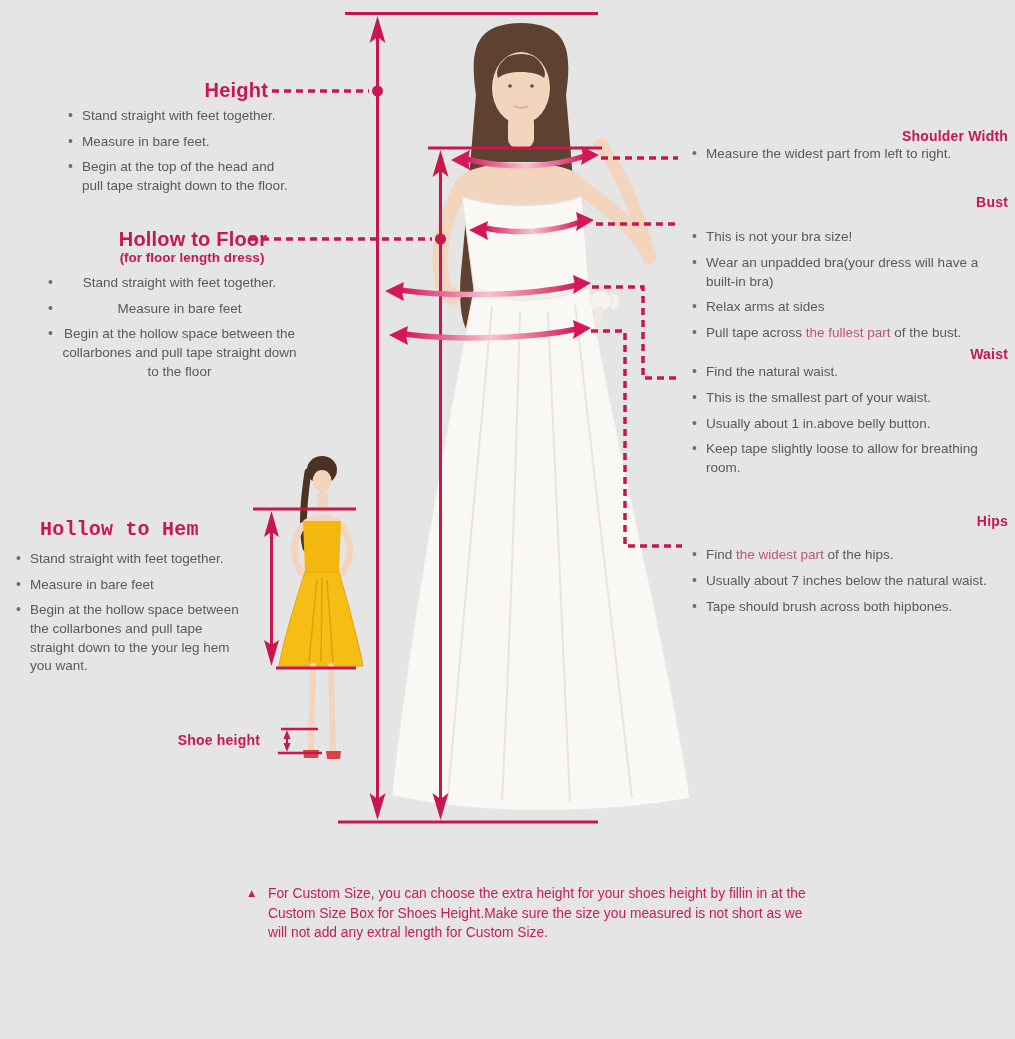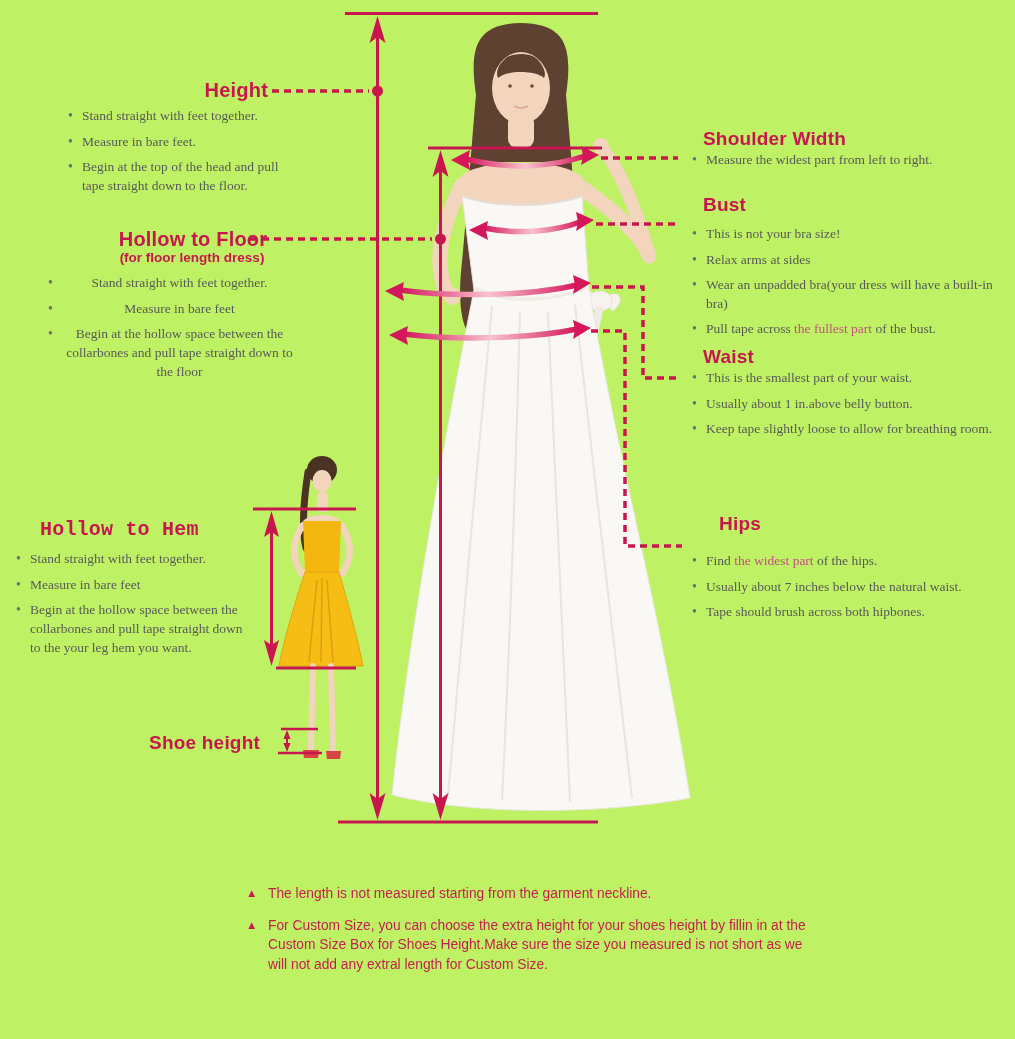--- a/index.html
+++ b/index.html
@@ -1,25 +1,25 @@
 <!DOCTYPE html>
 <html><head>
 <meta charset="utf-8">
 <style>
   html,body{margin:0;padding:0;background:#ffffff;}
   #page{
-    position:relative;width:1015px;height:1039px;background:#bef264;overflow:hidden;
+    position:relative;width:1015px;height:1039px;background:#e5e5e5;overflow:hidden;
     font-family:"Liberation Sans","DejaVu Sans",sans-serif;
   }
   #diagram-svg{position:absolute;left:0;top:0;z-index:1;}
   .txt{position:absolute;z-index:2;}
   .sec-title{color:#c8174e;font-weight:bold;font-size:20px;line-height:1.1;letter-spacing:.2px;}
-  .sec-title.small{font-size:19px;}
+  .sec-title.small{font-size:14px;text-align:right;}
   .sec-sub{color:#c8174e;font-weight:bold;font-size:13.5px;line-height:1.2;}
-  ul.bullets{list-style:none;margin:6px 0 0 0;padding:0;color:#595959;font-size:13.5px;line-height:1.38;font-family:Liberation Serif, serif;}
+  ul.bullets{list-style:none;margin:6px 0 0 0;padding:0;color:#595959;font-size:13.5px;line-height:1.38;}
   ul.bullets li{position:relative;padding-left:16px;margin-bottom:7px;}
   ul.bullets li::before{content:"\2022";position:absolute;left:2px;top:-1px;color:#6e6e6e;font-size:14px;}
   .hl{color:#c2517e;}
   ol.notes{list-style:none;margin:0;padding:0;color:#c41f50;font-size:13.8px;line-height:1.42;}
   ol.notes li{position:relative;padding-left:22px;margin-bottom:12px;}
   ol.notes li::before{content:"\25B2";position:absolute;left:0;top:1px;color:#c41f50;font-size:11.5px;}
   .ta-r{text-align:right;}
 </style>
 </head>
 <body>
@@ -199,46 +199,46 @@
 
   <div class="txt" style="left:690px;top:129px;width:318px;">
     <div class="sec-title small" style="margin-left:13px;">Shoulder Width</div>
     <ul class="bullets" style="margin-top:1px;width:318px;">
       <li>Measure the widest part from left to right.</li>
     </ul>
   </div>
 
   <div class="txt" style="left:690px;top:195px;width:318px;">
     <div class="sec-title small" style="margin-left:13px;">Bust</div>
-    <ul class="bullets" style="margin-top:9px;width:305px;">
+    <ul class="bullets" style="margin-top:18px;width:305px;">
       <li>This is not your bra size!</li>
+      <li>Wear an unpadded bra(your dress will have a built-in bra)</li>
       <li>Relax arms at sides</li>
-      <li>Wear an unpadded bra(your dress will have a built-in bra)</li>
       <li><span>Pull tape across </span><span class="hl">the fullest part</span><span> of the bust.</span></li>
     </ul>
   </div>
 
   <div class="txt" style="left:690px;top:347px;width:318px;">
     <div class="sec-title small" style="margin-left:13px;">Waist</div>
     <ul class="bullets" style="margin-top:1px;width:305px;">
+      <li>Find the natural waist.</li>
       <li>This is the smallest part of your waist.</li>
       <li>Usually about 1 in.above belly button.</li>
       <li>Keep tape slightly loose to allow for breathing room.</li>
     </ul>
   </div>
 
   <div class="txt" style="left:690px;top:514px;width:318px;">
     <div class="sec-title small" style="margin-left:29px;">Hips</div>
     <ul class="bullets" style="margin-top:17px;width:310px;">
       <li><span>Find </span><span class="hl">the widest part</span><span> of the hips.</span></li>
       <li>Usually about 7 inches below the natural waist.</li>
       <li>Tape should brush across both hipbones.</li>
     </ul>
   </div>
 
   <div class="txt" style="left:246px;top:884px;width:578px;">
     <ol class="notes">
-      <li>The length is not measured starting from the garment neckline.</li>
       <li>For Custom Size, you can choose the extra height for your shoes height by fillin in at the Custom Size Box for Shoes Height.Make sure the size you measured is not short as we will not add any extral length for Custom Size.</li>
     </ol>
   </div>
 
 </div>
 
 </body></html>

